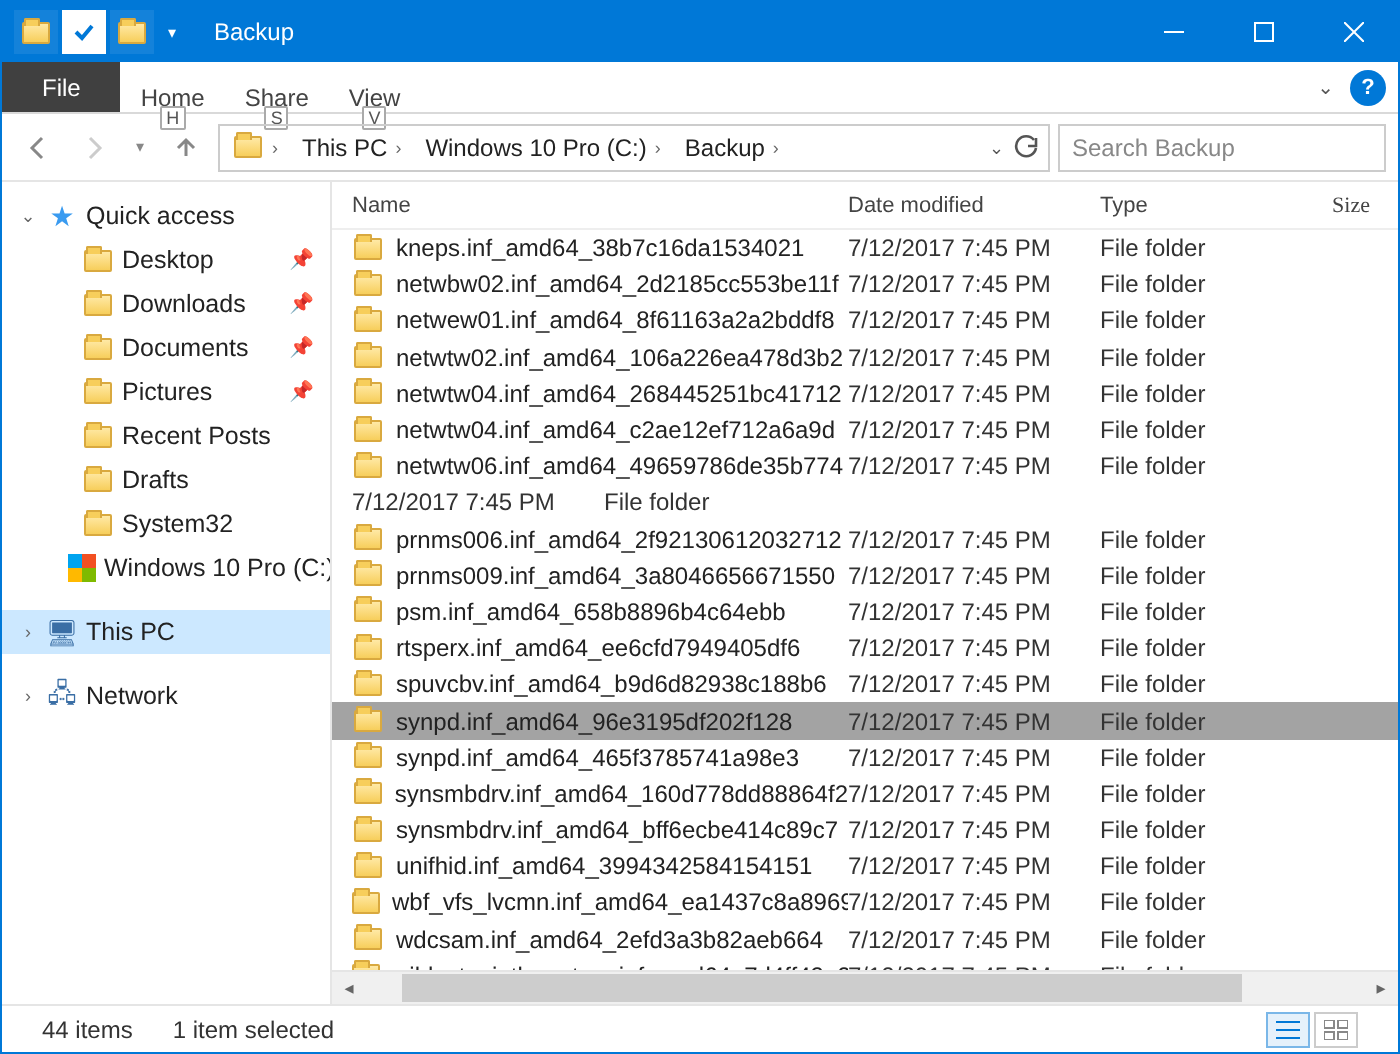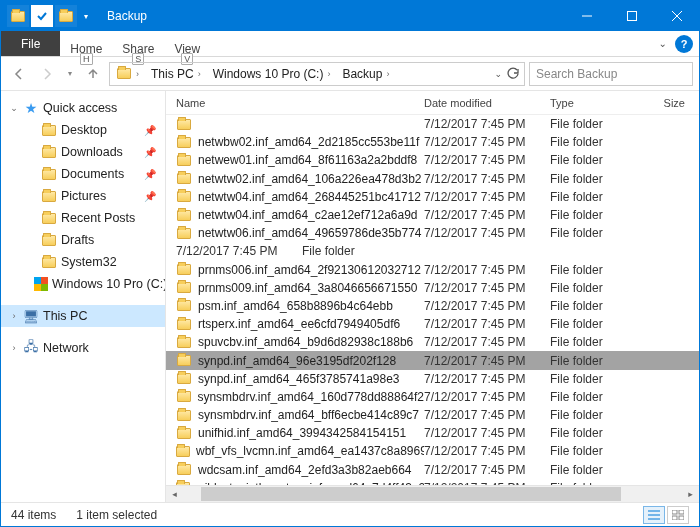--- a/index.html
+++ b/index.html
@@ -45,33 +45,33 @@
   .ico-win { background: conic-gradient(#f25022 0 25%, #7fba00 0 50%, #ffb900 0 75%, #00a4ef 0); width: 14px; height: 14px; }
   .ico-star { color: #3a9bf0; font-size: 14px; }
   .ico-pc { color: #3a6ea5; font-size: 13px; }
   .ico-net { color: #3a6ea5; font-size: 13px; }
   
   .list { flex: 1; display: flex; flex-direction: column; overflow: hidden; }
   .cols { display: flex; height: 24px; align-items: center; font-size: 11px; color: #444; border-bottom: 1px solid #eee; padding-left: 10px; }
   .col-name { width: 248px; }
   .col-date { width: 126px; }
   .col-type { width: 90px; }
-  .col-size { flex: 1; text-align: right; padding-right: 14px; }
+  .col-size { flex: 1; text-align: right; padding-right: 14px; font-family: Liberation Serif, serif; }
   .rows { flex: 1; overflow: hidden; }
   .row { display: flex; align-items: center; height: 18.2px; font-size: 12px; color: #222; padding-left: 10px; }
   .row.selected { background: #a3a3a3; }
   .row .name { width: 248px; display: flex; align-items: center; gap: 6px; white-space: nowrap; overflow: hidden; text-overflow: ellipsis; }
   .row .date { width: 126px; color: #333; }
   .row .type { width: 90px; color: #333; }
   .hscroll { height: 17px; background: #f0f0f0; display: flex; align-items: center; border-top: 1px solid #e5e5e5; }
   .hscroll .thumb { height: 14px; background: #cdcdcd; margin-left: 18px; width: 420px; border-radius: 0; }
   .hscroll .ar { width: 17px; height: 17px; display: flex; align-items: center; justify-content: center; color: #666; font-size: 9px; }
   .hscroll .spacer { flex: 1; }
   
-  .status { height: 24px; border-top: 1px solid #e5e5e5; display: flex; align-items: center; font-size: 12px; color: #333; padding: 0 10px; gap: 20px; }
+  .status { height: 24px; border-top: 1px solid #e5e5e5; display: flex; align-items: center; font-size: 12px; color: #333; padding: 0 20px; gap: 20px; }
   .status .views { margin-left: auto; display: flex; gap: 2px; }
   .viewbtn { width: 22px; height: 18px; border: 1px solid #ccc; display: flex; align-items: center; justify-content: center; font-size: 10px; color: #555; background: #fff; }
   .viewbtn.active { background: #e5f1fb; border-color: #7ab7e8; }
   svg { display: block; }
 </style>
 </head>
 <body>
 
 <div class="window">
 
@@ -284,20 +284,21 @@
         <div class="col-date">Date modified</div>
         <div class="col-type">Type</div>
         <div class="col-size">Size</div>
       </div>
       <div class="rows" id="rows">
           <div class="row">
             <div class="name">
               <span class="ico">
                 <span class="ico-folder"></span>
               </span>
+              <span>kneps.inf_amd64_38b7c16da1534021</span>
             </div>
             <div class="date">7/12/2017 7:45 PM</div>
             <div class="type">File folder</div>
           </div>
           <div class="row">
             <div class="name">
               <span class="ico">
                 <span class="ico-folder"></span>
               </span>
               <span>netwbw02.inf_amd64_2d2185cc553be11f</span>

